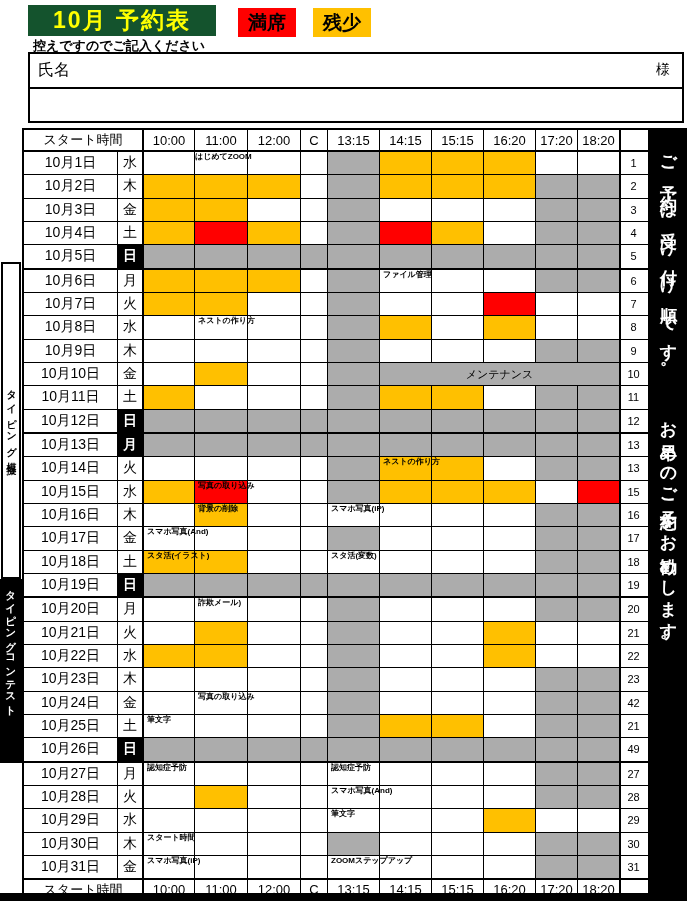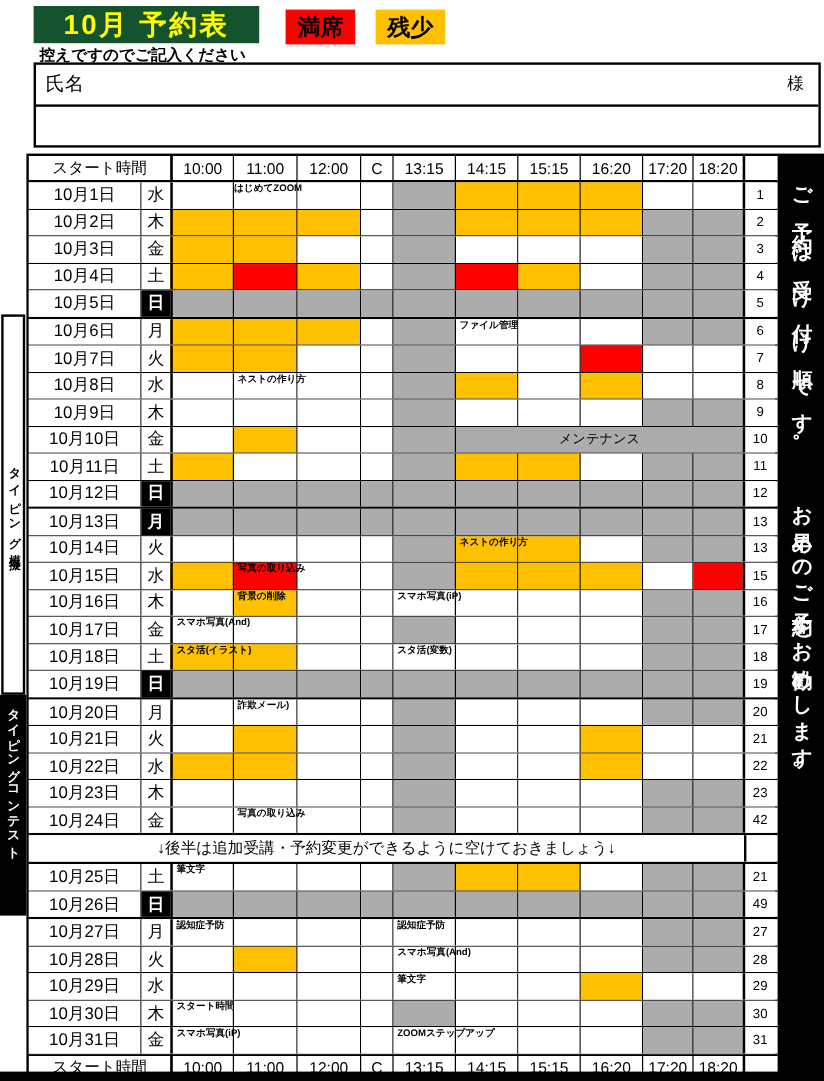--- a/index.html
+++ b/index.html
@@ -475,24 +475,20 @@
           <div class="cell bg-w" style="width: 53px;"></div>
           <div class="cell bg-w" style="width: 27px;"></div>
           <div class="cell bg-g" style="width: 52px;"></div>
           <div class="cell bg-w" style="width: 52px;"></div>
           <div class="cell bg-w" style="width: 52px;"></div>
           <div class="cell bg-w" style="width: 52px;"></div>
           <div class="cell bg-g" style="width: 42px;"></div>
           <div class="cell bg-g" style="width: 42px;"></div>
           <div class="cell c-num thickL">42</div>
         </div>
-        <div class="trow sep">
-          <div class="cell c-sep">↓後半は追加受講・予約変更ができるように空けておきましょう↓</div>
-          <div class="cell c-num thickL"></div>
-        </div>
         <div class="trow">
           <div class="cell c-date">10月25日</div>
           <div class="cell c-day">土</div>
           <div class="cell bg-w thickL" style="width: 53px;">
             <span class="ctext">筆文字</span>
           </div>
           <div class="cell bg-w" style="width: 53px;"></div>
           <div class="cell bg-w" style="width: 53px;"></div>
           <div class="cell bg-w" style="width: 27px;"></div>
           <div class="cell bg-g" style="width: 52px;"></div>

